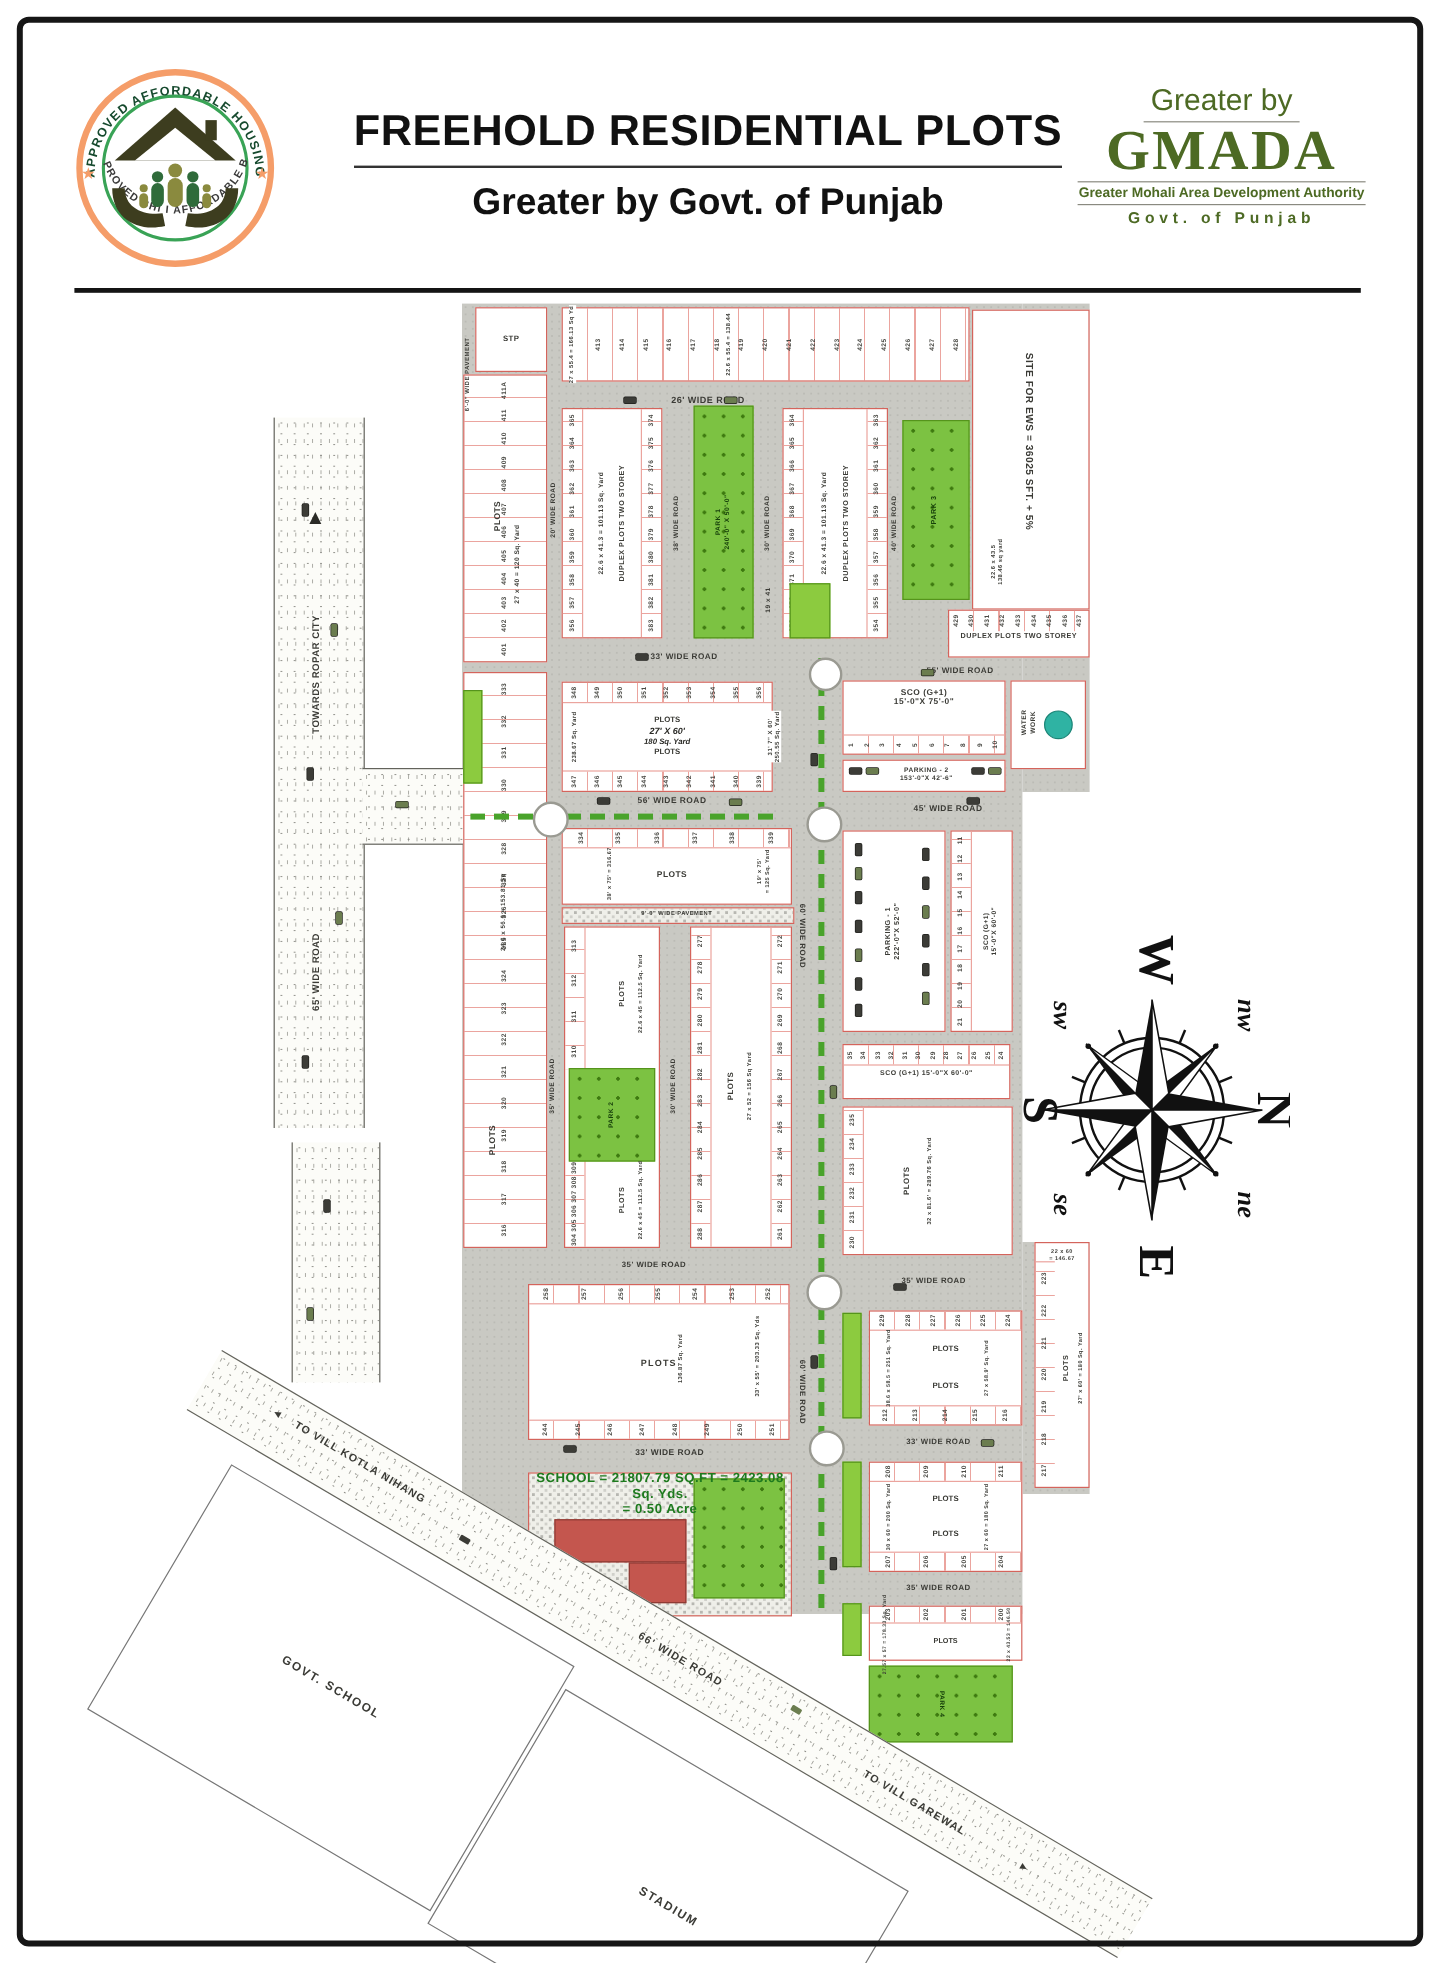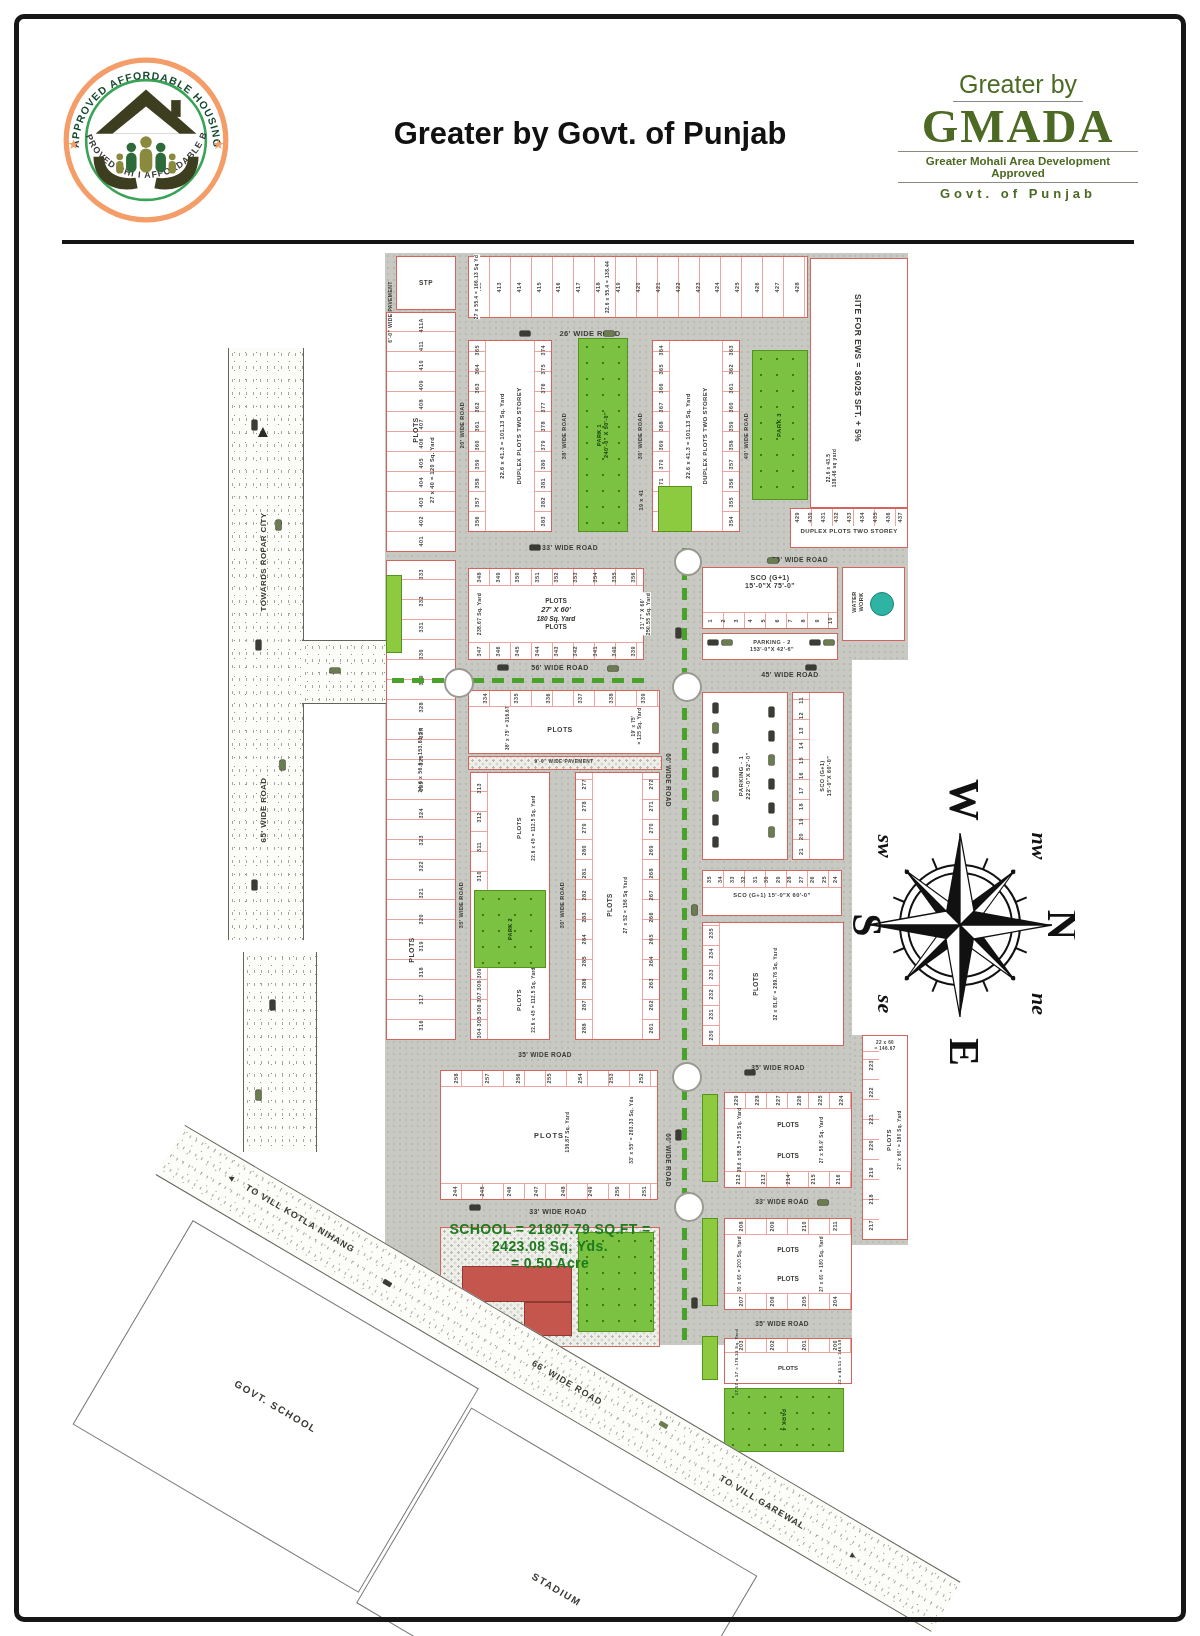--- a/index.html
+++ b/index.html
@@ -105,28 +105,28 @@
       <circle cx="55" cy="96" r="3.2" fill="#8a8a3e"></circle>
         <rect x="51.5" y="100" width="7" height="12" rx="3.5" fill="#8a8a3e"></rect>
       <circle cx="105" cy="96" r="3.2" fill="#8a8a3e"></circle>
         <rect x="101.5" y="100" width="7" height="12" rx="3.5" fill="#8a8a3e"></rect>
       <path d="M30 96 C30 120 50 131 72 126 L70 116 C54 118 40 111 40 96 Z" fill="#3d3d1f"></path>
       <path d="M130 96 C130 120 110 131 88 126 L90 116 C106 118 120 111 120 96 Z" fill="#3d3d1f"></path>
     </g>
   </svg>
 
   <div class="hdr-title">
-    <br>
+    <div class="t1">FREEHOLD RESIDENTIAL PLOTS</div><br>
     <div class="t2">Greater by Govt. of Punjab</div>
   </div>
 
   <div class="gmada">
     <div class="ab">Greater by</div>
     <div class="nm">GMADA</div>
-    <div class="fn">Greater Mohali Area Development Approved</div>
+    <div class="fn">Greater Mohali Area Development Authority</div>
     <div class="gv">Govt. of Punjab</div>
   </div>
 
   <div class="divider"></div>
 
   <div class="estate" style="left:385px;top:253px;width:467px;height:1092px;"></div>
   <div class="estate" style="left:852px;top:253px;width:56px;height:407px;"></div>
   <div class="estate" style="left:852px;top:1035px;width:56px;height:210px;"></div>
 
   <div class="stipple" style="left:228px;top:348px;width:74px;height:592px;"></div>
@@ -636,21 +636,21 @@
   </div>
   <div class="lbl r90" style="left:568px;top:1132px;font-size:4.8px;">136.87 Sq. Yard</div>
   <div class="lbl r90" style="left:632px;top:1130px;font-size:4.8px;">33' x 55' = 203.33 Sq. Yds</div>
 
   <div class="lbl" style="left:558px;top:1212px;font-size:7px;">33' WIDE ROAD</div>
 
   <div class="hatch" style="position:absolute;left:440px;top:1227px;width:218px;height:118px;border:1.2px solid #d4645c;"></div>
   <div class="park" style="left:578px;top:1232px;width:76px;height:100px;"></div>
   <div class="redbldg" style="left:462px;top:1266px;width:110px;height:36px;"></div>
   <div class="redbldg" style="left:524px;top:1302px;width:48px;height:34px;"></div>
-  <div class="lbl green" style="left:550px;top:1246px;font-size:14px;width:215px;">SCHOOL = 21807.79 SQ.FT = 2423.08 Sq. Yds.
+  <div class="lbl green" style="left:550px;top:1246px;font-size:11px;width:215px;">SCHOOL = 21807.79 SQ.FT = 2423.08 Sq. Yds.
 = 0.50 Acre</div>
 
   <div class="car" style="left:520px;top:331px;"></div>
     <div class="car g" style="left:604px;top:331px;"></div>
   <div class="car" style="left:530px;top:545px;"></div>
     <div class="car g" style="left:768px;top:558px;"></div>
   <div class="car" style="left:498px;top:665px;"></div>
     <div class="car g" style="left:608px;top:666px;"></div>
   <div class="car" style="left:806px;top:665px;"></div>
   <div class="car v" style="left:676px;top:628px;"></div>

